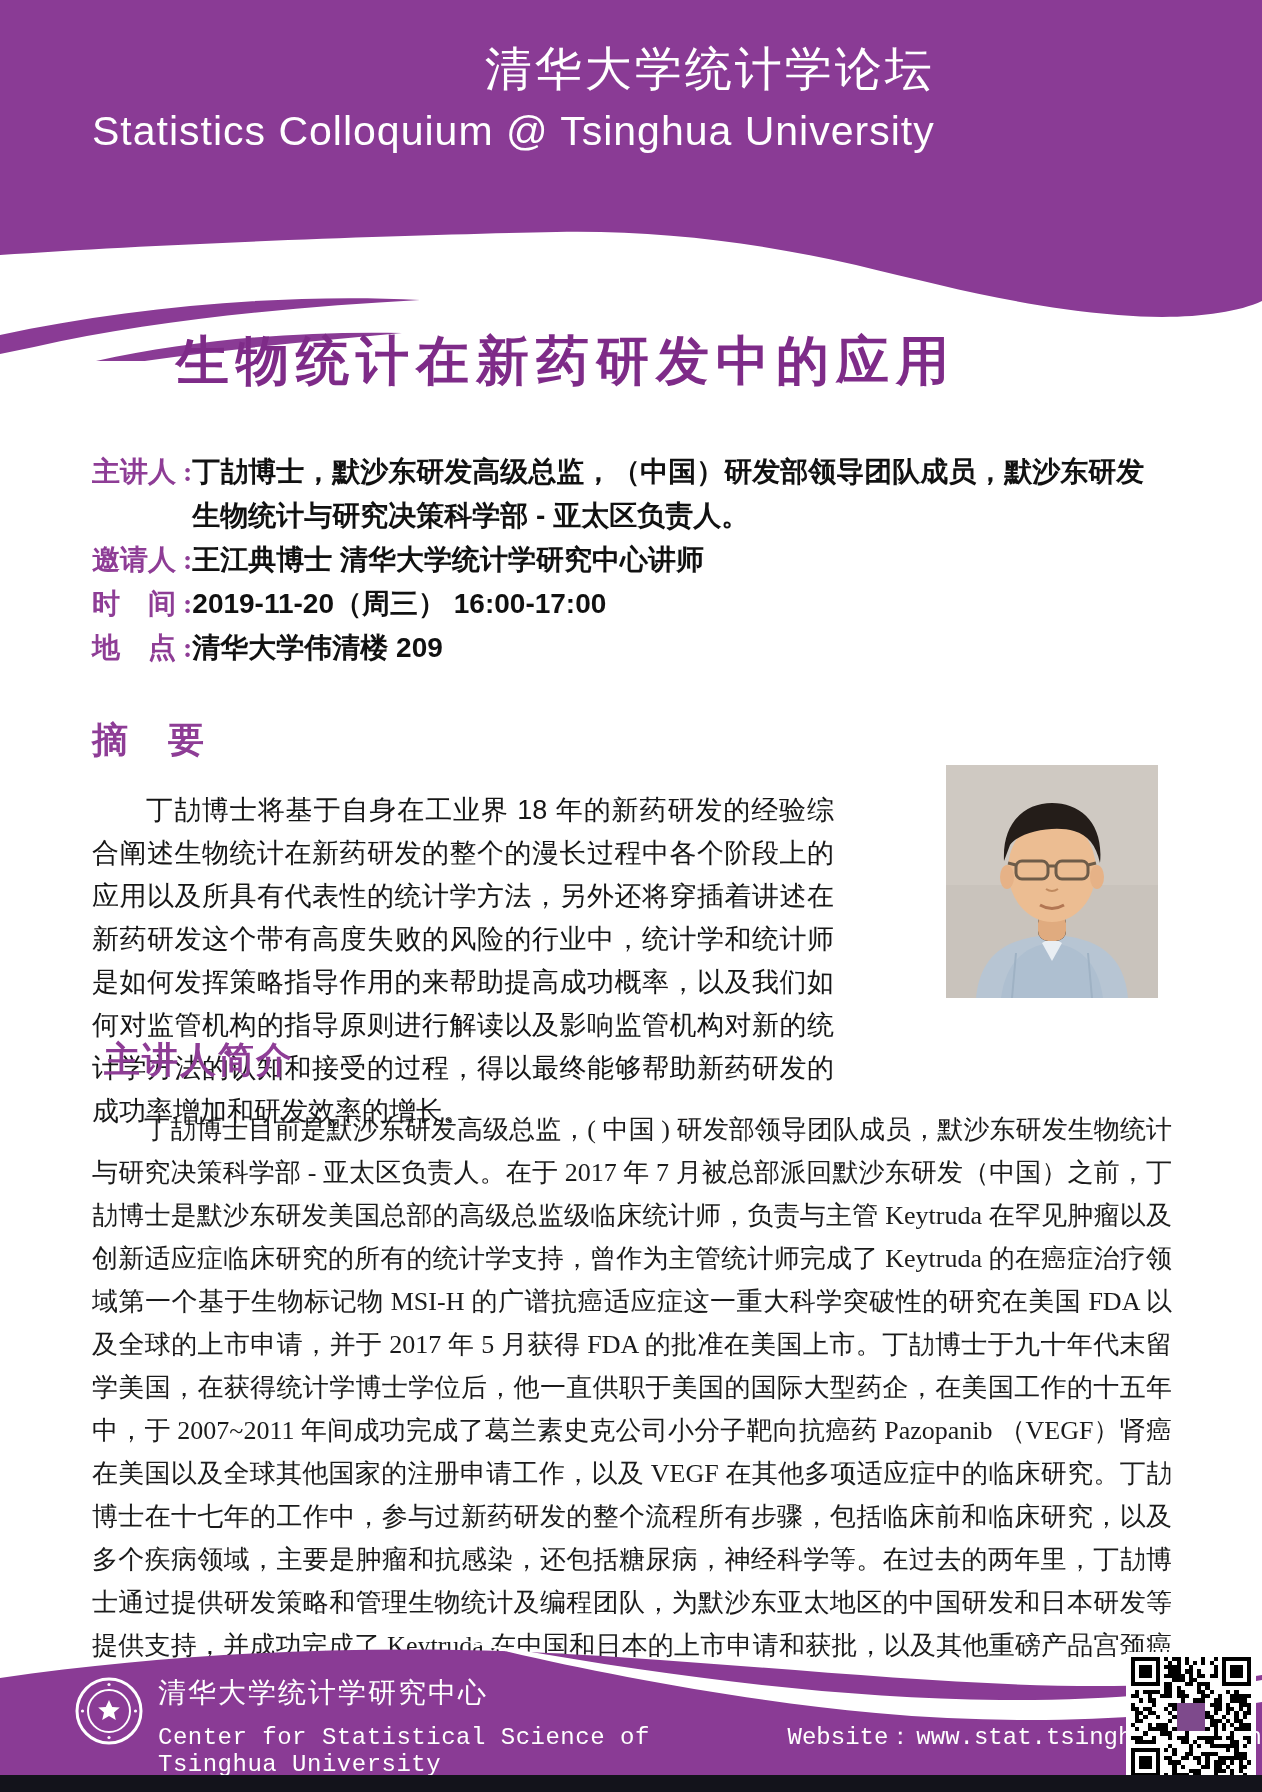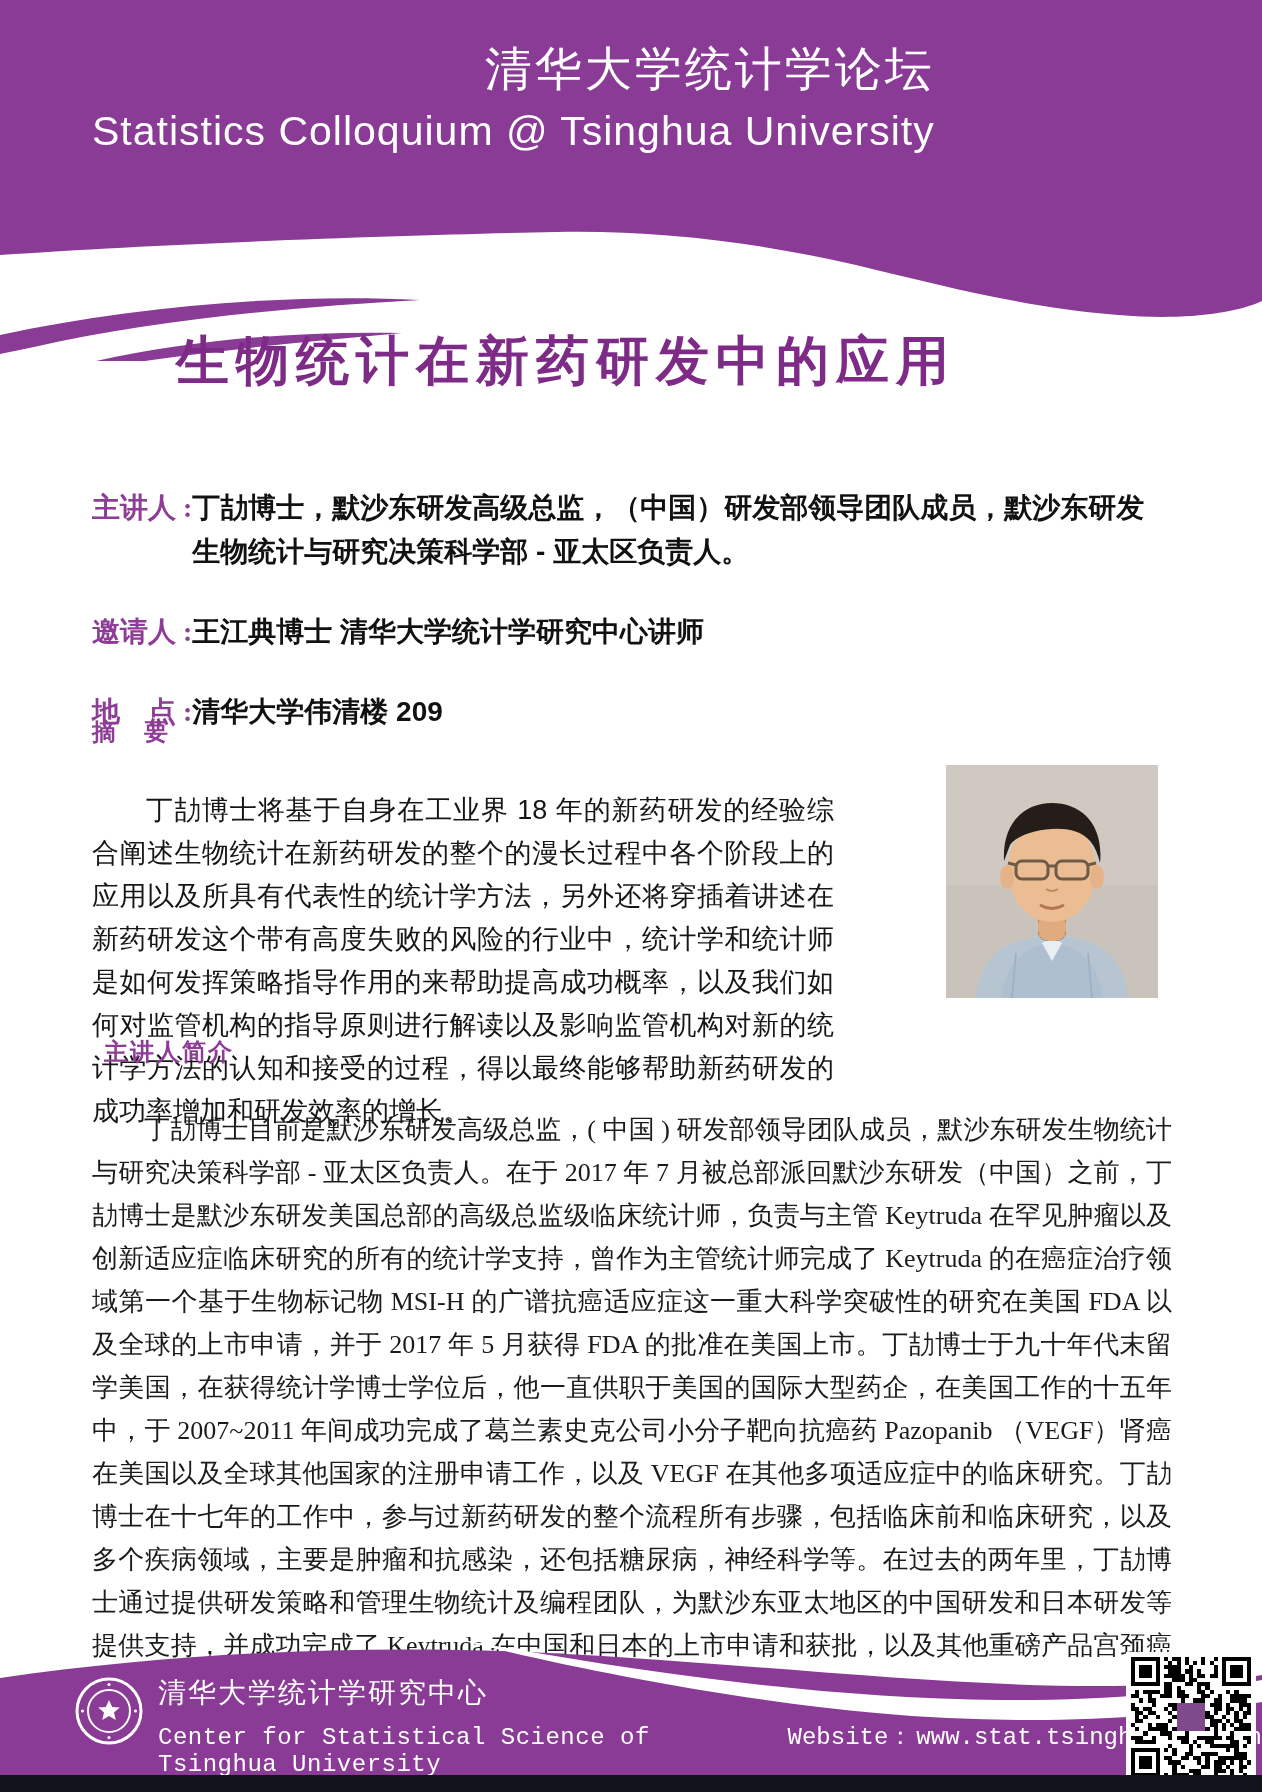--- a/index.html
+++ b/index.html
@@ -15,29 +15,29 @@
   .header-title-zh{font-size:47px;font-weight:400;letter-spacing:3px;line-height:1.25;text-align:right;}
   .header-title-en{font-size:41px;font-weight:300;letter-spacing:1px;line-height:1.3;margin-top:6px;}
   
   .talk-title{
     position:absolute;left:0;top:326px;width:1132px;text-align:center;
     font-family:"Liberation Serif","DejaVu Serif",serif;
     font-weight:900;font-size:53px;letter-spacing:7px;color:#7e2b88;
   }
   
   .info{position:absolute;left:92px;top:450px;width:1080px;}
-  .info-row{display:flex;align-items:flex-start;font-size:28px;line-height:44px;margin-top:36px;}
+  .info-row{display:flex;align-items:flex-start;font-size:28px;line-height:44px;}
   .info-label{
     flex:0 0 92px;color:#8e3d96;font-weight:700;white-space:nowrap;
     font-family:"Liberation Serif","DejaVu Serif",serif;
   }
   .info-value{flex:1;color:#111111;font-weight:700;font-family:Liberation Sans, sans-serif;}
   
   .sec-heading{
-    color:#8e3d96;font-weight:700;font-size:24px;
+    color:#8e3d96;font-weight:700;font-size:36px;
     font-family:"Liberation Serif","DejaVu Serif",serif;letter-spacing:2px;
   }
   .abstract-heading{position:absolute;left:92px;top:716px;}
   .bio-heading{position:absolute;left:104px;top:1036px;}
   
   .abstract-text{
     position:absolute;left:92px;top:762px;width:742px;
     font-size:27px;line-height:43px;color:#161616;text-align:justify;
     text-indent:2em;font-family:"Liberation Sans",sans-serif;
   }
@@ -100,20 +100,24 @@
 <div class="talk-title">生物统计在新药研发中的应用</div>
 
 <div class="info">
   <div class="info-row">
     <span class="info-label">主讲人 :</span>
     <span class="info-value">丁劼博士，默沙东研发高级总监，（中国）研发部领导团队成员，默沙东研发生物统计与研究决策科学部 - 亚太区负责人。</span>
   </div>
   <div class="info-row">
     <span class="info-label">邀请人 :</span>
     <span class="info-value">王江典博士 清华大学统计学研究中心讲师</span>
+  </div>
+  <div class="info-row">
+    <span class="info-label">时　间 :</span>
+    <span class="info-value">2019-11-20（周三） 16:00-17:00</span>
   </div>
   <div class="info-row">
     <span class="info-label">地　点 :</span>
     <span class="info-value">清华大学伟清楼 209</span>
   </div>
 </div>
 
 <div class="sec-heading abstract-heading">摘　要</div>
 
 <p class="abstract-text">丁劼博士将基于自身在工业界 18 年的新药研发的经验综合阐述生物统计在新药研发的整个的漫长过程中各个阶段上的应用以及所具有代表性的统计学方法，另外还将穿插着讲述在新药研发这个带有高度失败的风险的行业中，统计学和统计师是如何发挥策略指导作用的来帮助提高成功概率，以及我们如何对监管机构的指导原则进行解读以及影响监管机构对新的统计学方法的认知和接受的过程，得以最终能够帮助新药研发的成功率增加和研发效率的增长。</p>

